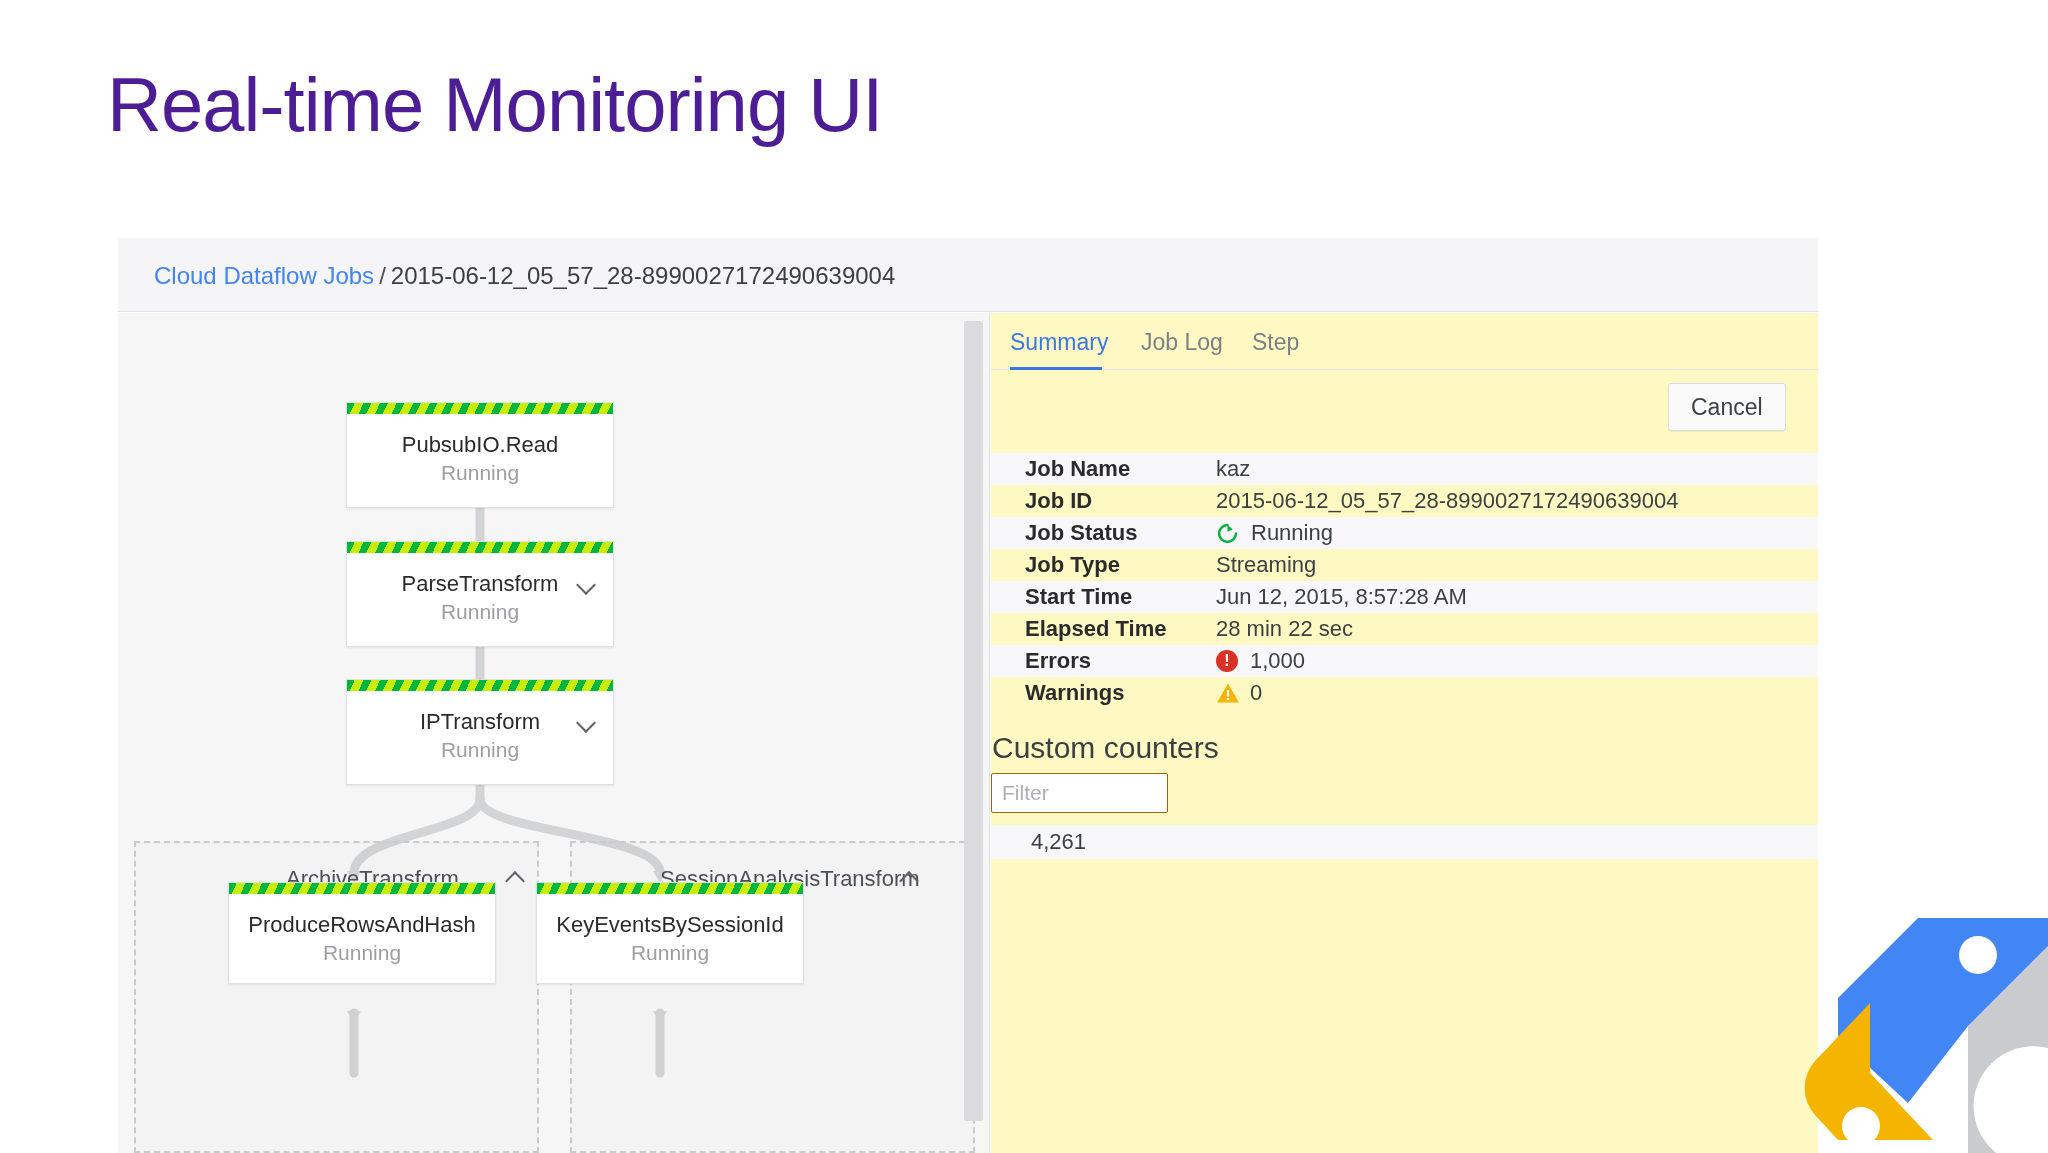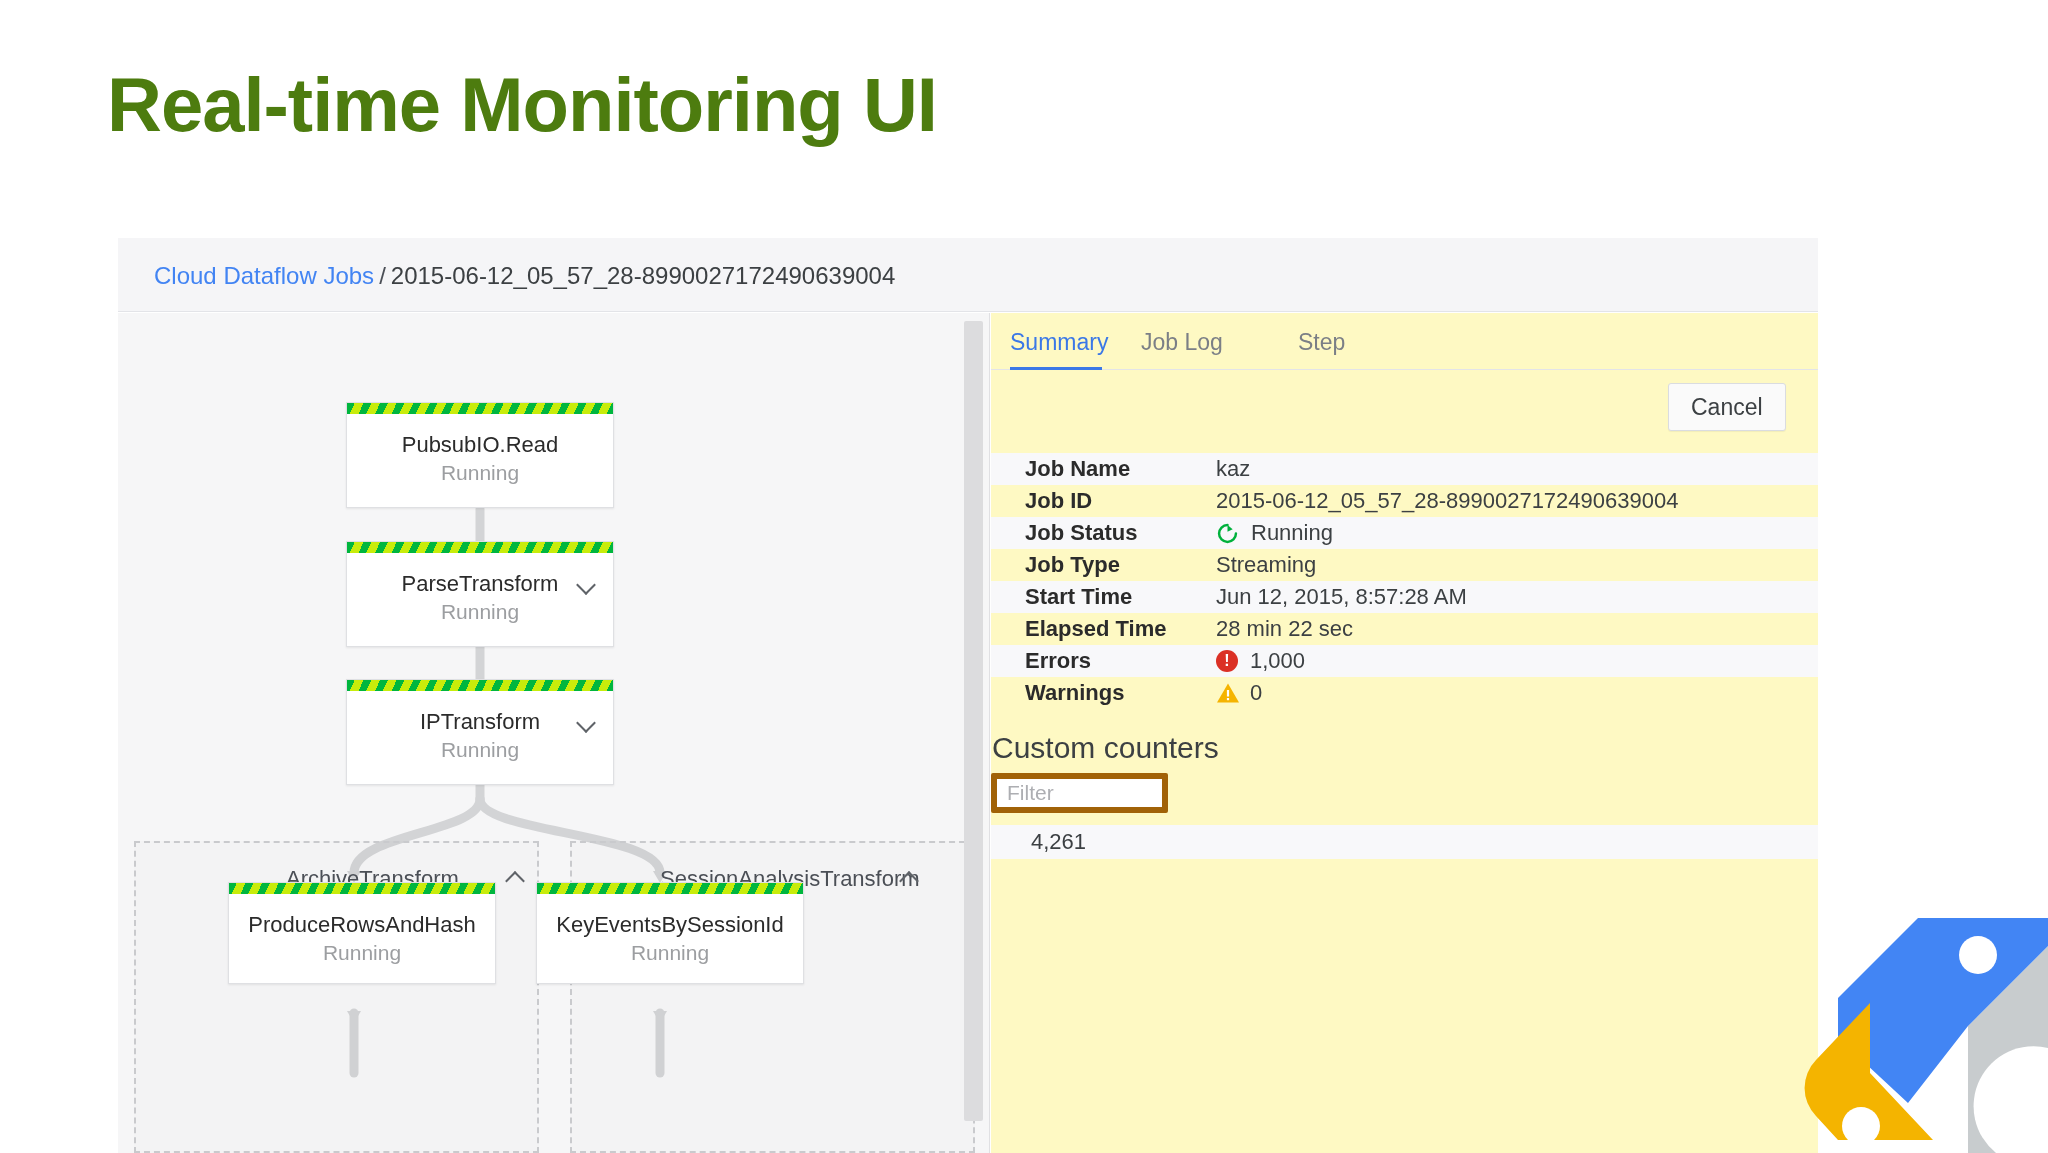--- a/index.html
+++ b/index.html
@@ -7,21 +7,21 @@
     width:2048px;height:1153px;
     background:#ffffff;
     font-family:"Liberation Sans","DejaVu Sans",sans-serif;
     overflow:hidden;position:relative;
   }
 
   
   .slide-title{
     position:absolute;left:107px;top:62px;
     font-size:76px;line-height:86px;
-    color:#4d7c0f;font-weight:700;letter-spacing:-1px;
+    color:#4c1d95;font-weight:400;letter-spacing:-1px;
     white-space:nowrap;
   }
 
   
   .console{
     position:absolute;left:118px;top:238px;
     width:1700px;height:915px;
     background:#ffffff;
     overflow:hidden;
   }
@@ -155,21 +155,21 @@
   .ic-warn{
     width:24px;height:22px;margin-right:10px;flex:none;position:relative;
   }
 
   .cc-title{
     position:absolute;left:0;top:418px;padding-left:1px;
     font-size:30px;color:#3c4043;white-space:nowrap;
   }
   .cc-filter{
     position:absolute;left:0;top:460px;width:177px;height:40px;
-    border:6px solid #a16207;background:#fff;border-radius:2px;
+    border:1px solid #a16207;background:#fff;border-radius:2px;
     box-sizing:border-box;
   }
   .cc-filter input{
     width:100%;height:100%;border:0;outline:0;background:transparent;
     font-size:21px;color:#3c4043;padding:0 10px;box-sizing:border-box;
     font-family:"Liberation Sans","DejaVu Sans",sans-serif;
   }
   .cc-filter input::placeholder{color:#adaeb2;}
   .cc-row{
     position:absolute;left:0;top:512px;width:827px;height:34px;
@@ -265,21 +265,21 @@
     </div>
 
     <div class="graph-scrollbar"></div>
   </div>
 
   <div class="detail-pane">
 
     <div class="tabs">
       <div class="tab active" style="left:19px;">Summary</div>
       <div class="tab" style="left:150px;">Job Log</div>
-      <div class="tab" style="left:261px;margin-left:46px;">Step</div>
+      <div class="tab" style="left:261px;">Step</div>
       <div class="tab-underline" style="left:19px;width:92px;"></div>
     </div>
 
     <div class="cancel-btn">Cancel</div>
 
     <div class="sum-table">
       <div class="sum-row alt">
         <div class="sum-key">Job Name</div>
         <div class="sum-val">
             <span>kaz</span>

